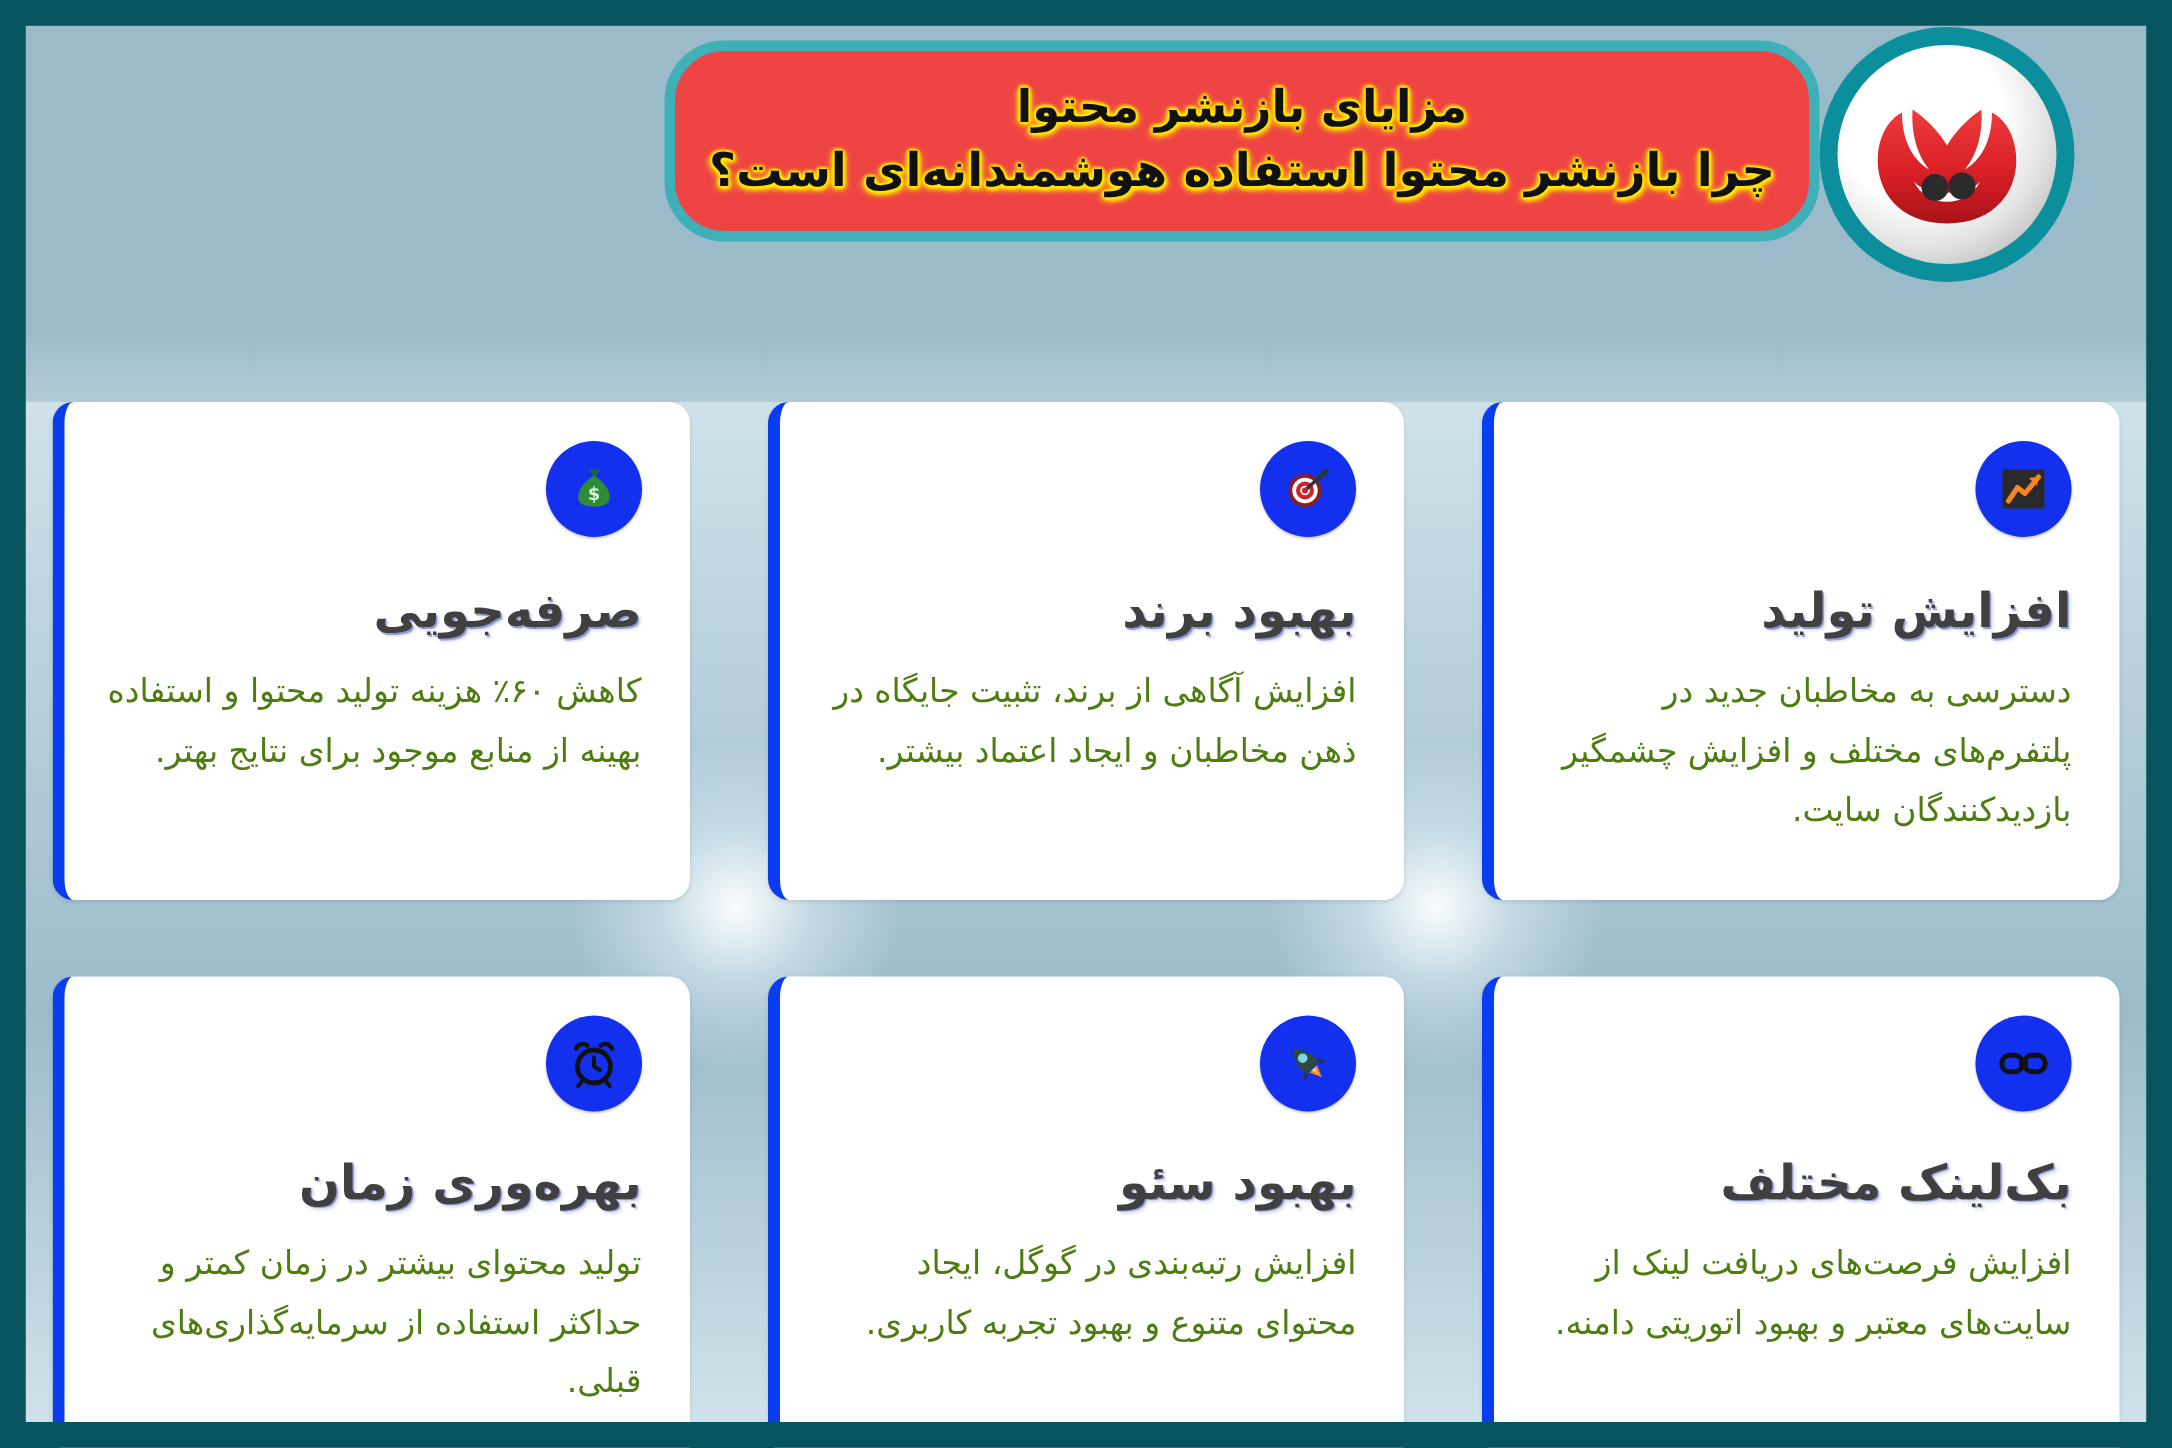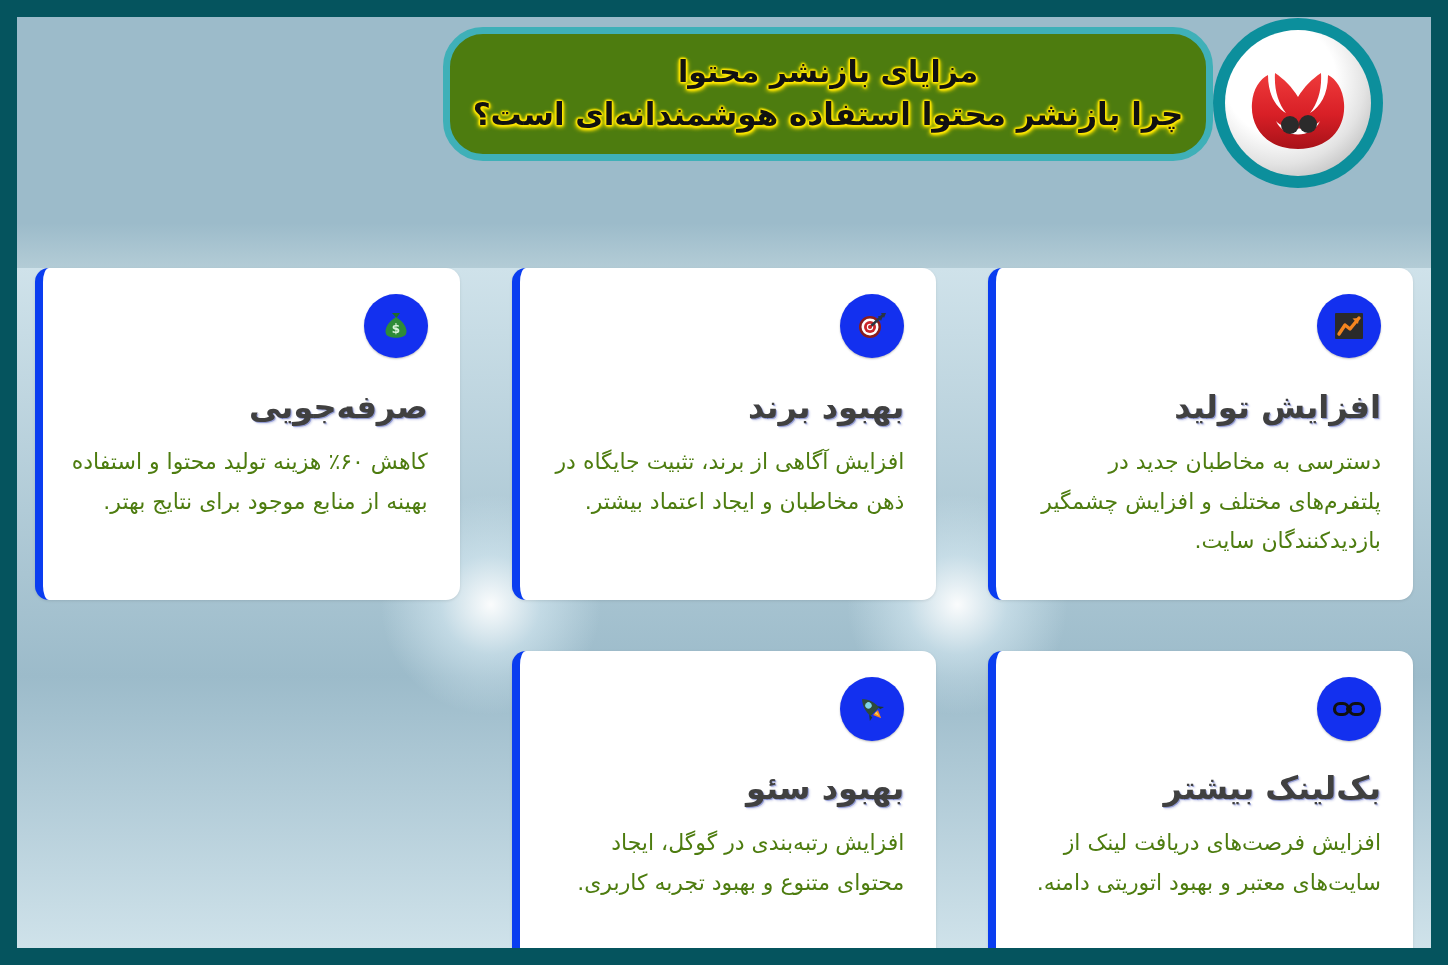--- a/index.html
+++ b/index.html
@@ -16,21 +16,21 @@
 
   
   .top-band{
     position:absolute;left:17px;top:17px;width:1414px;height:251px;
     background:linear-gradient(180deg,#9cbbca 0%,#9cbbca 82%,#b3ccd6 100%);
   }
 
   
   .header-pill{
     position:absolute;left:443px;top:27px;width:770px;height:134px;
-    background:#4d7c0f;
+    background:#ef4444;
     border:7px solid #3fb0b8;
     border-radius:40px;
     box-sizing:border-box;
     display:flex;flex-direction:column;
     align-items:center;justify-content:center;
     gap:4px;
   }
   .header-line{
     color:#111;
     font-weight:bold;
@@ -207,41 +207,55 @@
     </div>
 
     <div class="card r2">
       <div class="icon-badge">
         <svg width="34" height="34" viewBox="0 0 34 34" aria-hidden="true">
           <rect x="2.5" y="11.5" width="14" height="11" rx="5.5" fill="none" stroke="#111" stroke-width="3.2"></rect>
           <rect x="17.5" y="11.5" width="14" height="11" rx="5.5" fill="none" stroke="#111" stroke-width="3.2"></rect>
           <rect x="14" y="15.5" width="6" height="3" fill="#111"></rect>
         </svg>
       </div>
-      <div class="card-title">بک‌لینک بیشتر</div>
+      <div class="card-title">بک‌لینک مختلف</div>
       <div class="card-body">افزایش فرصت‌های دریافت لینک از سایت‌های معتبر و بهبود اتوریتی دامنه.</div>
     </div>
 
     <div class="card r2">
       <div class="icon-badge">
         <svg width="34" height="34" viewBox="0 0 34 34" aria-hidden="true">
           <g transform="rotate(-45 17 17)">
             <path d="M17 3 C22 8 23.5 15 23 21 L11 21 C10.5 15 12 8 17 3 Z" fill="#2e4a3c"></path>
             <circle cx="17" cy="12" r="3.2" fill="#7fd4e8"></circle>
             <path d="M11 19 L7 24 L11.5 23 Z" fill="#1f3a2e"></path>
             <path d="M23 19 L27 24 L22.5 23 Z" fill="#1f3a2e"></path>
             <path d="M13.5 22 L17 30 L20.5 22 Z" fill="#f5851f"></path>
             <path d="M15.5 22 L17 27 L18.5 22 Z" fill="#ffd24a"></path>
           </g>
         </svg>
       </div>
       <div class="card-title">بهبود سئو</div>
       <div class="card-body">افزایش رتبه‌بندی در گوگل، ایجاد محتوای متنوع و بهبود تجربه کاربری.</div>
     </div>
 
+    <div class="card r2">
+      <div class="icon-badge">
+        <svg width="34" height="34" viewBox="0 0 34 34" aria-hidden="true">
+          <path d="M5 7 C6.5 4 10 3 12.5 5" stroke="#111" stroke-width="3" fill="none" stroke-linecap="round"></path>
+          <path d="M29 7 C27.5 4 24 3 21.5 5" stroke="#111" stroke-width="3" fill="none" stroke-linecap="round"></path>
+          <circle cx="17" cy="19" r="11" fill="none" stroke="#111" stroke-width="3.2"></circle>
+          <path d="M17 13 L17 19 L21 21.5" stroke="#111" stroke-width="2.6" fill="none" stroke-linecap="round" stroke-linejoin="round"></path>
+          <path d="M9 29 L6.5 32" stroke="#111" stroke-width="2.8" stroke-linecap="round"></path>
+          <path d="M25 29 L27.5 32" stroke="#111" stroke-width="2.8" stroke-linecap="round"></path>
+        </svg>
+      </div>
+      <div class="card-title">بهره‌وری زمان</div>
+      <div class="card-body">تولید محتوای بیشتر در زمان کمتر و حداکثر استفاده از سرمایه‌گذاری‌های قبلی.</div>
+    </div>
 
   </div>
 
   <div class="frame-t"></div>
   <div class="frame-b"></div>
   <div class="frame-l"></div>
   <div class="frame-r"></div>
 
 </div>
 

